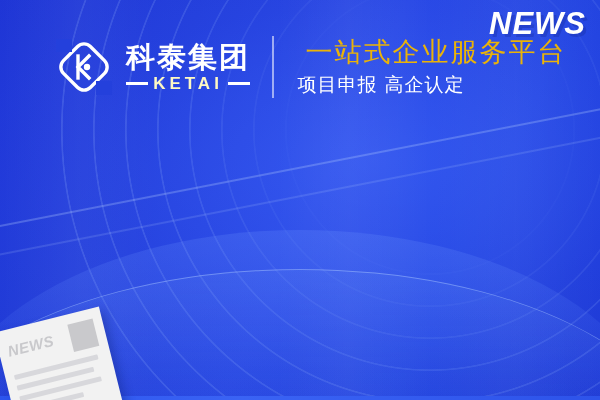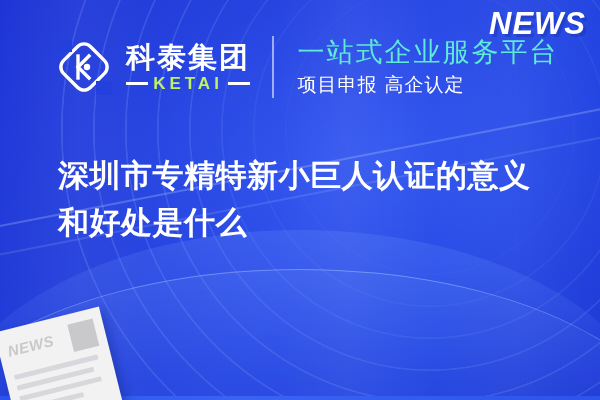--- a/index.html
+++ b/index.html
@@ -145,40 +145,41 @@
     display: flex;
     align-items: center;
     gap: 5px;
     margin-top: 3px;
     width: 100%;
   }
   .logo-rule { flex: 1 1 auto; height: 2.5px; background: #ffffff; }
   .logo-en {
     font-size: 17px;
     font-weight: bold;
-    color: #bef264;
+    color: #fef9c3;
     letter-spacing: 4px;
     line-height: 1;
   }
 
   .divider {
     width: 1.5px;
     height: 62px;
     background: rgba(255,255,255,0.55);
     margin-left: 22px;
     margin-right: 24px;
     flex: 0 0 auto;
   }
   .slogan { display: flex; flex-direction: column; justify-content: center; }
   .slogan-main {
     font-size: 27px;
-    color: #5eead4;
+    color: #eab308;
     letter-spacing: 2px;
     line-height: 1.22;
     font-family: "DejaVu Sans", "Liberation Sans", sans-serif;
+    margin-left: 8px;
   }
   .slogan-sub {
     font-size: 19px;
     color: #ffffff;
     font-weight: normal;
     letter-spacing: 1px;
     line-height: 1.35;
     margin-top: 3px;
     font-family: "DejaVu Serif", "Liberation Serif", serif;
   }
@@ -295,21 +296,20 @@
     <div class="divider"></div>
 
     <div class="slogan">
       <span class="slogan-main">一站式企业服务平台</span>
       <span class="slogan-sub">项目申报 高企认定</span>
     </div>
 
     <div class="news-badge">NEWS</div>
   </div>
 
-  <div class="headline">深圳市专精特新小巨人认证的意义和好处是什么</div>
 
   <div class="newspaper">
     <div class="np-top">
       <span class="np-title">NEWS</span>
       <span class="np-img"></span>
     </div>
     <div class="np-lines">
       <div class="np-line w1"></div>
       <div class="np-line w2"></div>
       <div class="np-line w3"></div>

